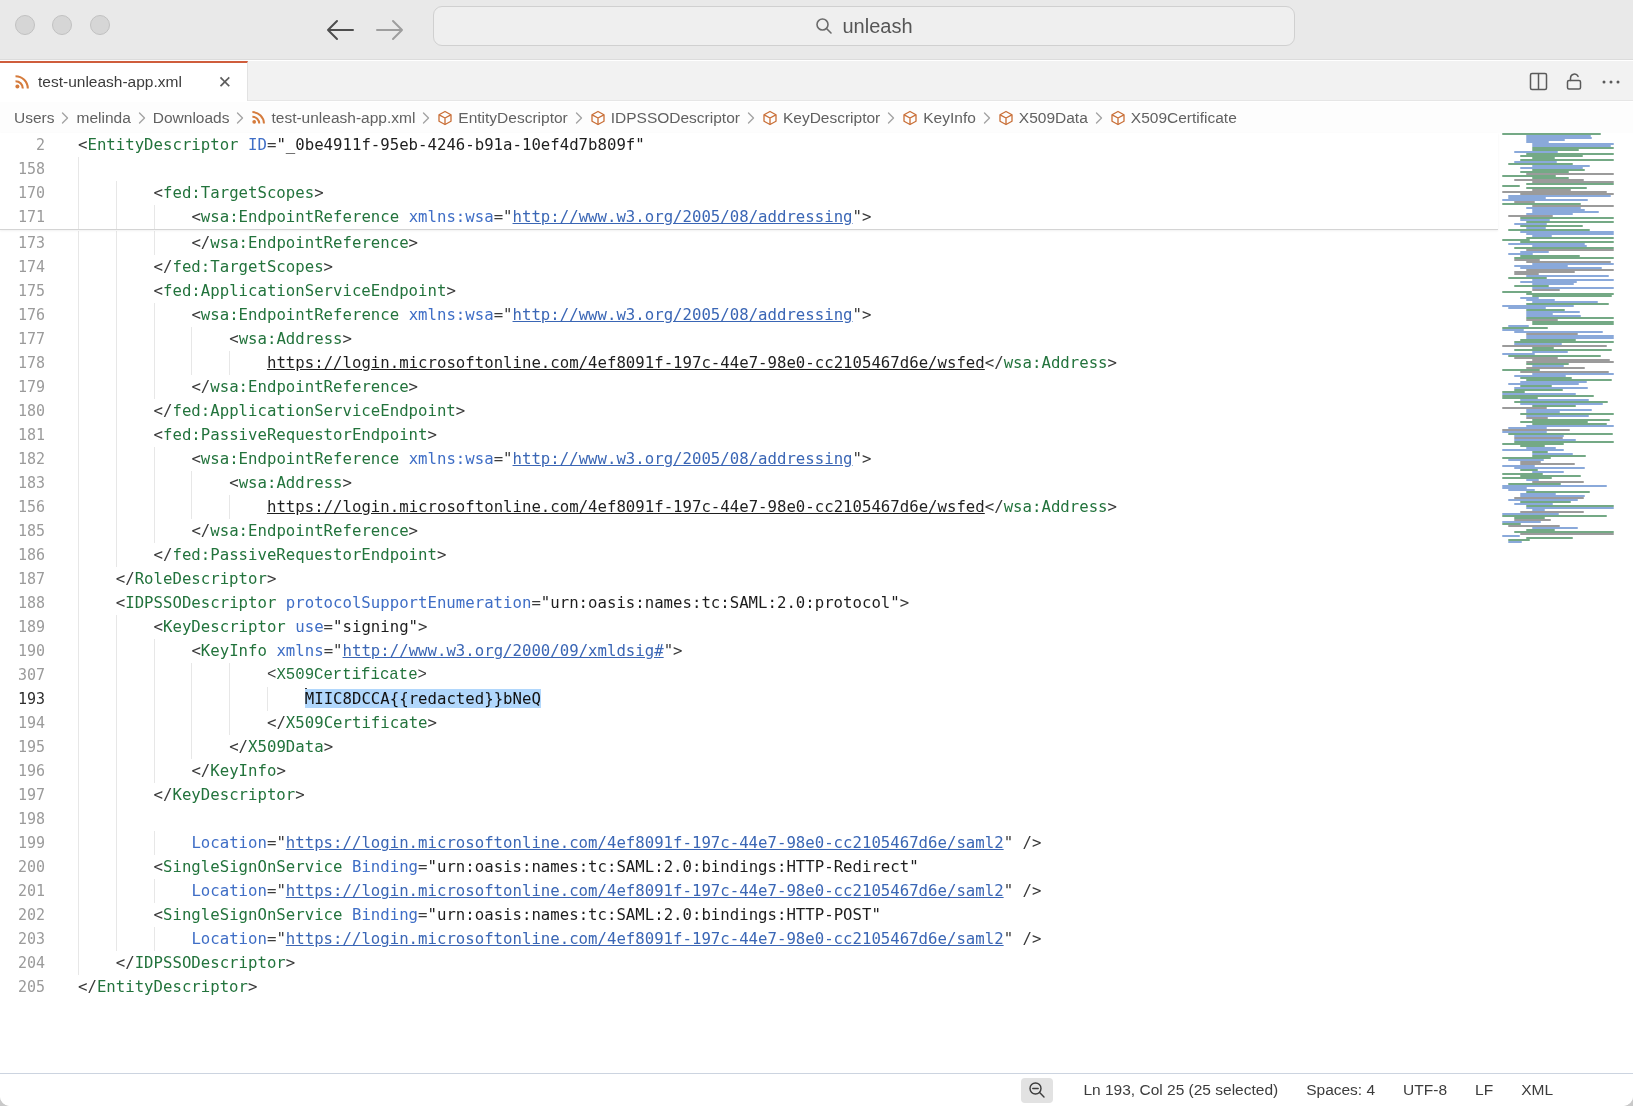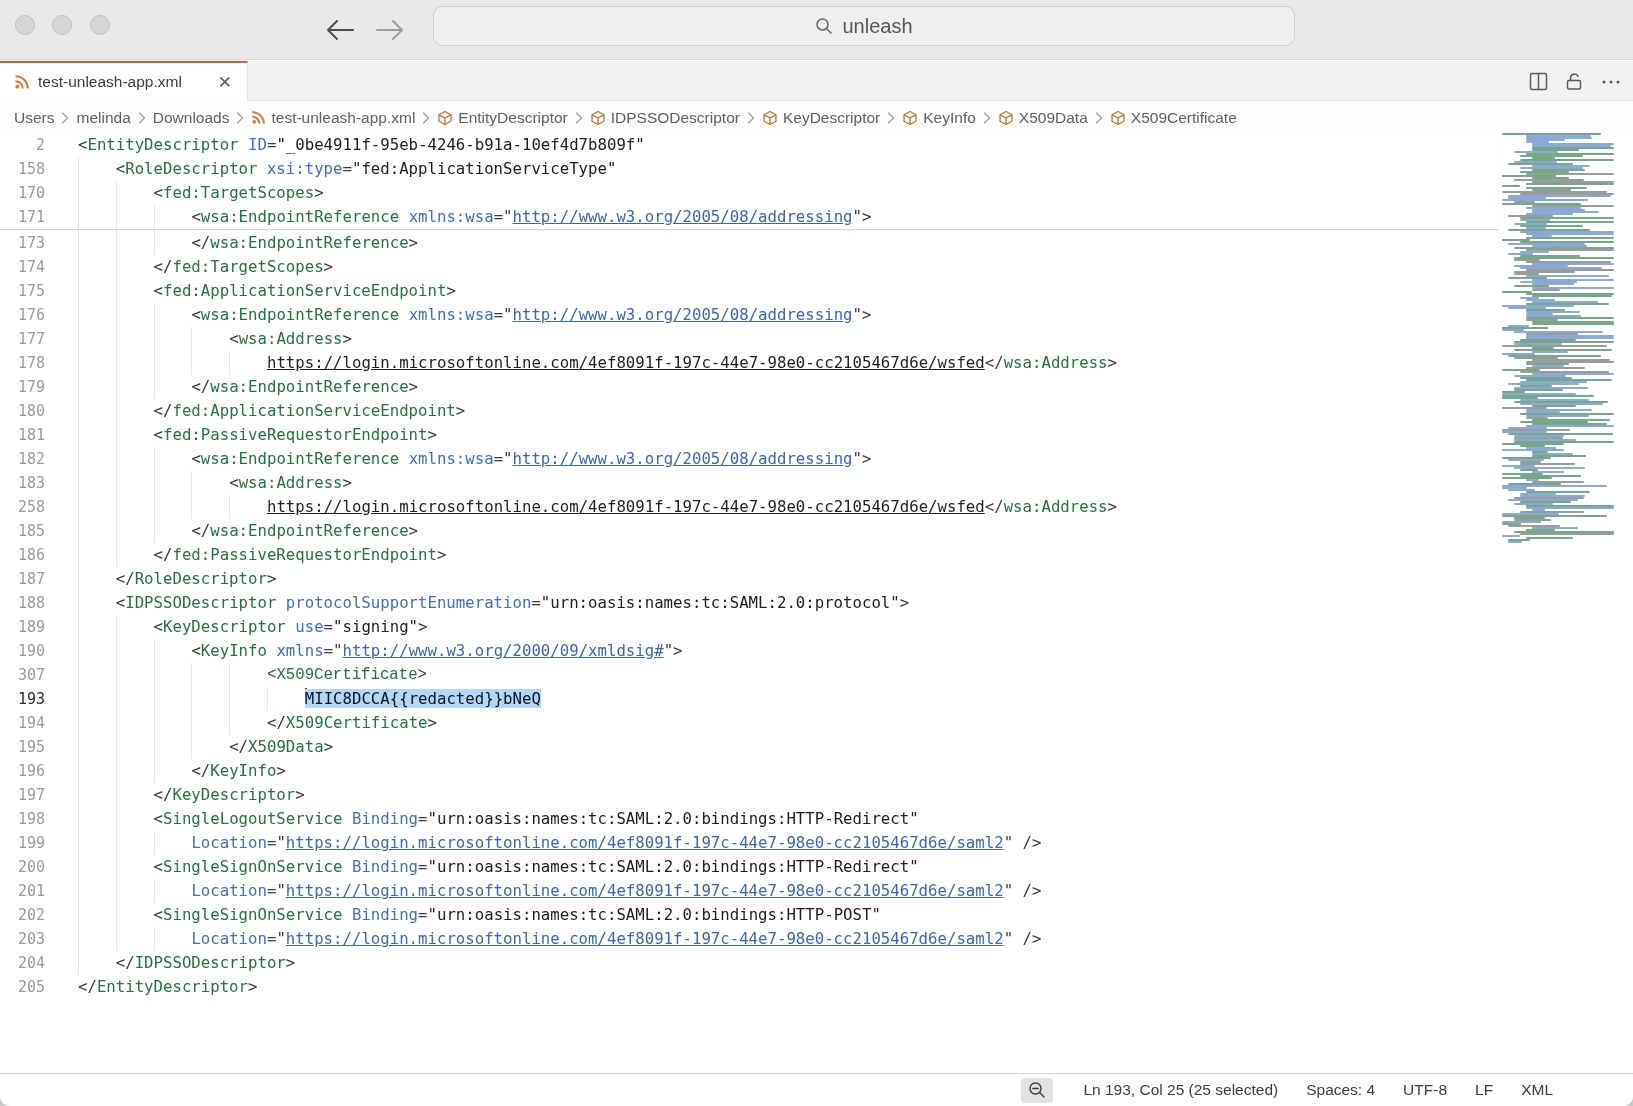--- a/index.html
+++ b/index.html
@@ -259,21 +259,20 @@
 
   <div class="editor">
     <div class="sticky" id="sticky">
         <div class="cl">
           <span class="ln">2</span>
           <span class="lc" style="left: 78px;"><span class="tk-p">&lt;</span><span class="tk-t">EntityDescriptor</span><span class="tk-x"> </span><span class="tk-a">ID</span><span class="tk-p">=</span><span class="tk-v">"_0be4911f-95eb-4246-b91a-10ef4d7b809f"</span></span>
         </div>
         <div class="cl">
           <span class="ln">158</span>
           <span class="guide" style="left: 78px;"></span>
-          <span class="lc" style="left: 115.794px;"><span class="tk-p">&lt;</span><span class="tk-t">RoleDescriptor</span><span class="tk-x"> </span><span class="tk-a">xsi:type</span><span class="tk-p">=</span><span class="tk-v">"fed:ApplicationServiceType"</span></span>
         </div>
         <div class="cl">
           <span class="ln">170</span>
           <span class="guide" style="left: 78px;"></span>
           <span class="guide" style="left: 115.794px;"></span>
           <span class="lc" style="left: 153.588px;"><span class="tk-p">&lt;</span><span class="tk-t">fed:TargetScopes</span><span class="tk-p">&gt;</span></span>
         </div>
         <div class="cl">
           <span class="ln">171</span>
           <span class="guide" style="left: 78px;"></span>
@@ -354,21 +353,21 @@
         </div>
         <div class="cl">
           <span class="ln">183</span>
           <span class="guide" style="left: 78px;"></span>
           <span class="guide" style="left: 115.794px;"></span>
           <span class="guide" style="left: 153.588px;"></span>
           <span class="guide" style="left: 191.382px;"></span>
           <span class="lc" style="left: 229.176px;"><span class="tk-p">&lt;</span><span class="tk-t">wsa:Address</span><span class="tk-p">&gt;</span></span>
         </div>
         <div class="cl">
-          <span class="ln">258</span>
+          <span class="ln">156</span>
           <span class="guide" style="left: 78px;"></span>
           <span class="guide" style="left: 115.794px;"></span>
           <span class="guide" style="left: 153.588px;"></span>
           <span class="guide" style="left: 191.382px;"></span>
           <span class="guide" style="left: 229.176px;"></span>
           <span class="lc" style="left: 266.97px;"><span class="tk-l">https://login.microsoftonline.com/4ef8091f-197c-44e7-98e0-cc2105467d6e/wsfed</span><span class="tk-p">&lt;/</span><span class="tk-t">wsa:Address</span><span class="tk-p">&gt;</span></span>
         </div>
         <div class="cl">
           <span class="ln">185</span>
           <span class="guide" style="left: 78px;"></span>
@@ -451,21 +450,20 @@
         <div class="cl">
           <span class="ln">197</span>
           <span class="guide" style="left: 78px;"></span>
           <span class="guide" style="left: 115.794px;"></span>
           <span class="lc" style="left: 153.588px;"><span class="tk-p">&lt;/</span><span class="tk-t">KeyDescriptor</span><span class="tk-p">&gt;</span></span>
         </div>
         <div class="cl">
           <span class="ln">198</span>
           <span class="guide" style="left: 78px;"></span>
           <span class="guide" style="left: 115.794px;"></span>
-          <span class="lc" style="left: 153.588px;"><span class="tk-p">&lt;</span><span class="tk-t">SingleLogoutService</span><span class="tk-x"> </span><span class="tk-a">Binding</span><span class="tk-p">=</span><span class="tk-v">"urn:oasis:names:tc:SAML:2.0:bindings:HTTP-Redirect"</span></span>
         </div>
         <div class="cl">
           <span class="ln">199</span>
           <span class="guide" style="left: 78px;"></span>
           <span class="guide" style="left: 115.794px;"></span>
           <span class="guide" style="left: 153.588px;"></span>
           <span class="lc" style="left: 191.382px;"><span class="tk-a">Location</span><span class="tk-p">="</span><span class="tk-u">https://login.microsoftonline.com/4ef8091f-197c-44e7-98e0-cc2105467d6e/saml2</span><span class="tk-p">" /&gt;</span></span>
         </div>
         <div class="cl">
           <span class="ln">200</span>

